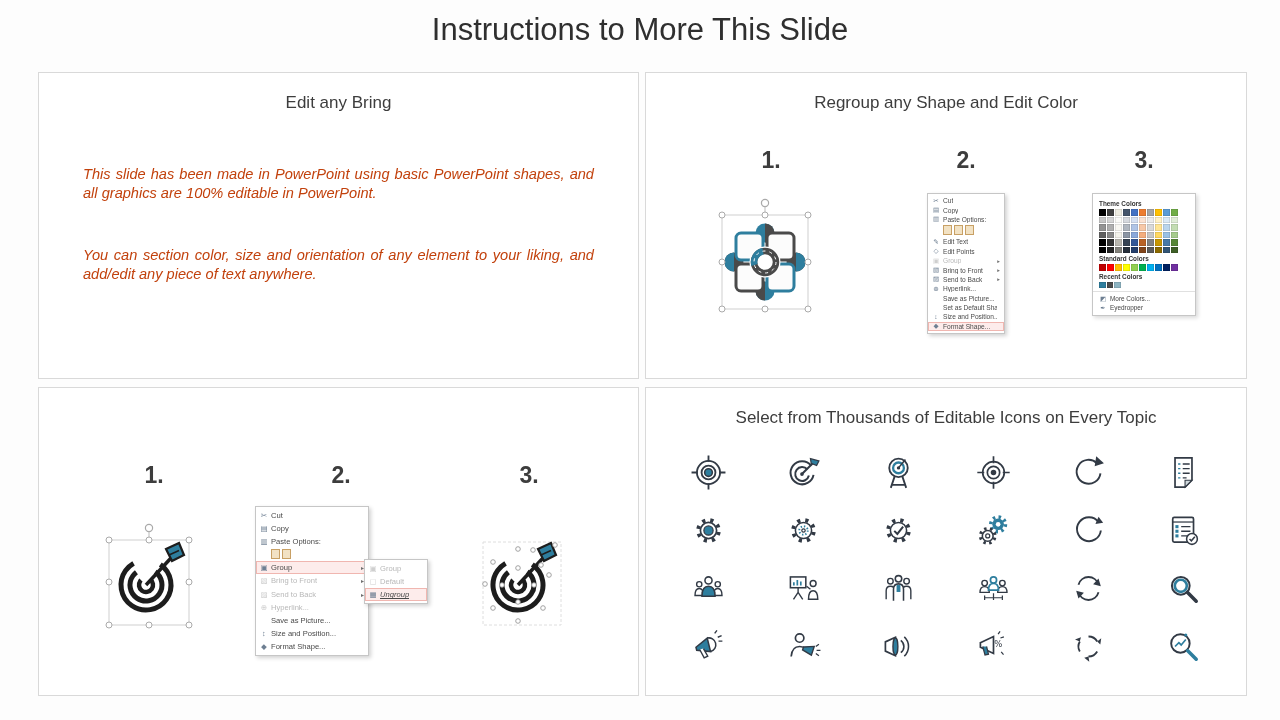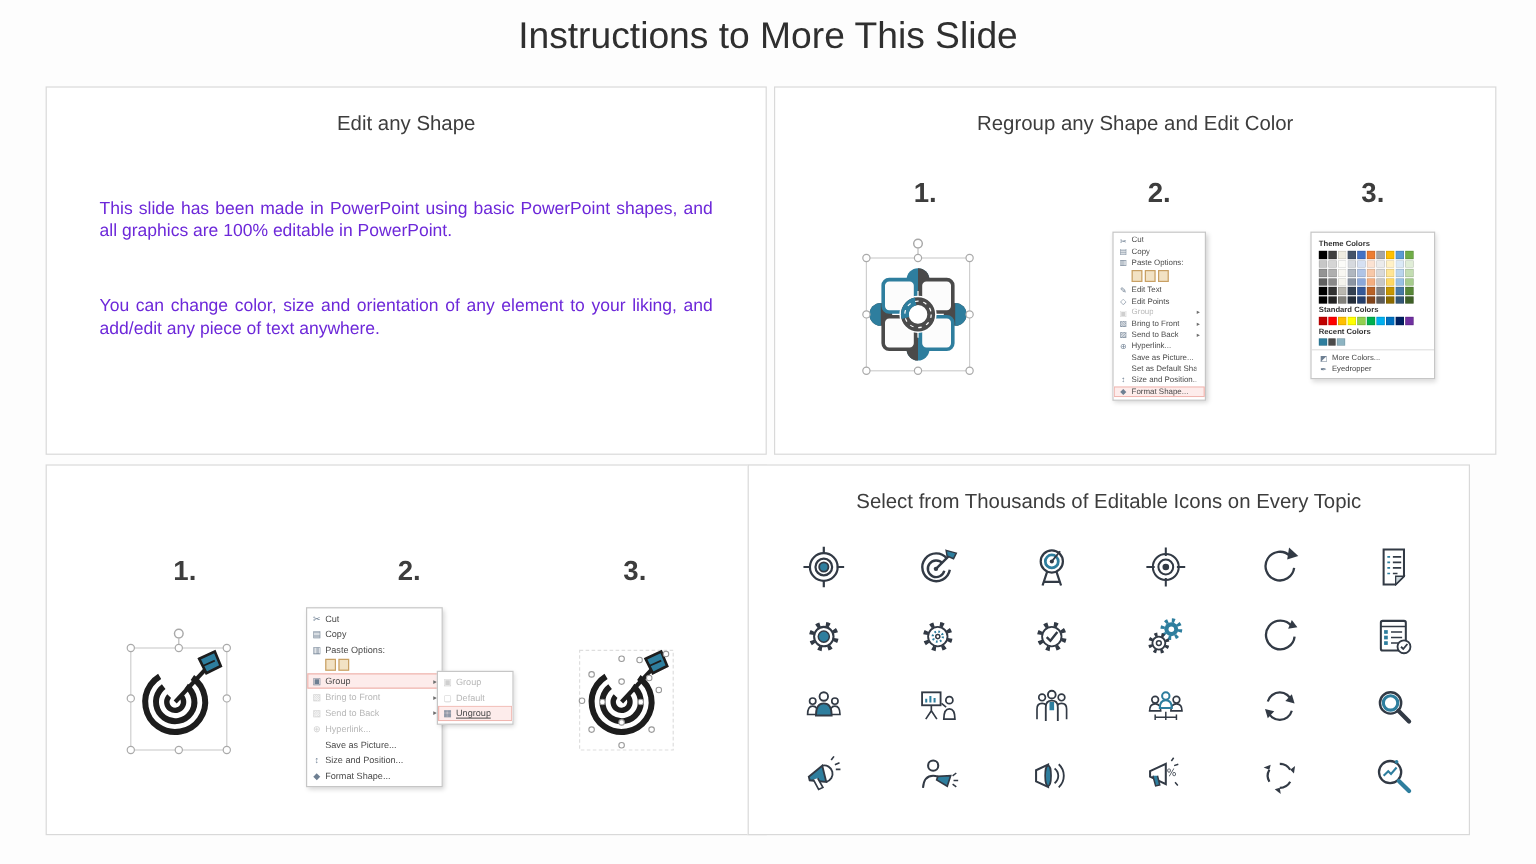--- a/index.html
+++ b/index.html
@@ -2,44 +2,44 @@
 <html><head>
 <meta charset="utf-8">
 <style>
   html,body{margin:0;padding:0;}
   body{width:1280px;height:720px;background:#fdfdfd;font-family:"Liberation Sans",sans-serif;position:relative;overflow:hidden;}
   .slide-title{position:absolute;top:12px;left:0;width:1280px;text-align:center;font-size:31px;color:#2f2f2f;}
   .panel{position:absolute;background:#ffffff;border:1px solid #d9d9d9;}
   .p-tl{left:38px;top:72px;width:599px;height:305px;}
   .p-tr{left:645px;top:72px;width:600px;height:305px;}
   .p-bl{left:38px;top:387px;width:599px;height:307px;}
-  .p-br{left:623px;top:387px;width:600px;height:307px;}
+  .p-br{left:645px;top:387px;width:600px;height:307px;}
   .p-head{margin-top:20px;text-align:center;font-size:17px;color:#3d3d3d;}
   .p-sub{margin-top:3px;text-align:center;font-size:11.5px;color:#5f5f5f;font-style:italic;}
-  .blurb{color:#6d28d9;font-size:14.6px;line-height:1.33;text-align:justify;padding:0 44px;}
+  .blurb{font-style:italic;color:#c2410c;font-size:14.6px;line-height:1.33;text-align:justify;padding:0 44px;}
   .b1{margin-top:52px;} .b2{margin-top:42px;}
   .step{position:absolute;font-weight:bold;font-size:23px;color:#3d3d3d;width:44px;text-align:center;top:74px;}
   .p-tr .s1{left:103px}.p-tr .s2{left:298px}.p-tr .s3{left:476px}
   .p-bl .s1{left:93px}.p-bl .s2{left:280px}.p-bl .s3{left:468px}
   .graphic{position:absolute;}
   .shape-graphic{left:62px;top:116px;}
   .target1{left:60px;top:132px;} .target2{left:432px;top:132px;}
   
   .ctx{position:absolute;background:#fff;border:1px solid #c6c6c6;box-shadow:1.5px 2px 4px rgba(0,0,0,.18);padding:2px 0;color:#4a4a4a;}
   .ctx1{left:281px;top:120px;width:76px;font-size:6.6px;}
   .ctx1 .mi{height:9.4px;}
   .ctx2{left:216px;top:118px;width:112px;font-size:7.6px;}
   .ctx2 .mi{height:13.1px;}
   .mi{display:flex;align-items:center;gap:3px;padding:0 4px;white-space:nowrap;}
   .mg{width:8px;flex:0 0 8px;color:#6e7f92;text-align:center;}
   .ml{overflow:hidden;}
   .ma{margin-left:auto;font-size:.8em;color:#707070;}
   .mi.dis{color:#b8b8b8;} .mi.dis .mg{color:#cfcfcf;}
   .mi.hi{background:#fdeceb;box-shadow:inset 0 0 0 1px #f0b6b0;}
-  .ml.ul{text-decoration:underline;}
+  .ml.ul{text-decoration:underline;font-style:italic;}
   .paste-row{display:flex;gap:2px;padding:1px 4px 2px 15px;}
   .pi{width:7px;height:8px;border:1px solid #c8a064;background:#f2e2c4;display:inline-block;}
   .submenu{position:absolute;left:108px;top:52px;width:62px;background:#fff;border:1px solid #c6c6c6;box-shadow:1.5px 2px 4px rgba(0,0,0,.18);padding:2px 0;font-size:7.6px;}
   .submenu .mi{height:13.1px;}
   
   .picker{left:446px;top:120px;width:90px;background:#fff;border:1px solid #c6c6c6;box-shadow:1.5px 2px 4px rgba(0,0,0,.15);padding:4px 6px 3px;font-size:6.4px;color:#333;}
   .pk-label{font-weight:bold;margin:2px 0;}
   .sw-grid{display:grid;grid-template-columns:repeat(10,7px);gap:1px;}
   .sw{width:6.5px;height:6.5px;box-shadow:inset 0 0 0 0.5px rgba(0,0,0,.18);}
   .sw-row{display:flex;gap:1px;}
@@ -223,23 +223,23 @@
       <path d="M13 24l5-5 3 3 6-7" fill="none" stroke="#2E7E9E" stroke-width="2.2"></path>
       <circle cx="27" cy="9" r="2" fill="#2E7E9E"></circle>
       <path d="M29.5 29.5L40.5 40.5" stroke="#2E7E9E" stroke-width="4.6" stroke-linecap="round"></path>
     </symbol>
   </defs>
 </svg>
 
 <div class="slide-title">Instructions to More This Slide</div>
 
 <div class="panel p-tl">
-  <div class="p-head">Edit any Shape</div>
+  <div class="p-head">Edit any Bring</div>
   <div class="blurb b1">This slide has been made in PowerPoint using basic PowerPoint shapes, and all graphics are 100% editable in PowerPoint.</div>
-  <div class="blurb b2">You can change color, size and orientation of any element to your liking, and add/edit any piece of text anywhere.</div>
+  <div class="blurb b2">You can section color, size and orientation of any element to your liking, and add/edit any piece of text anywhere.</div>
 </div>
 
 <div class="panel p-tr">
   <div class="p-head">Regroup any Shape and Edit Color</div>
   <div class="step s1">1.</div>
   <div class="step s2">2.</div>
   <div class="step s3">3.</div>
 
   <svg class="graphic shape-graphic" width="115" height="140" viewBox="0 0 115 140">
     <circle cx="57" cy="14" r="3.6" fill="#fff" stroke="#a9a9a9" stroke-width="1.2"></circle>

